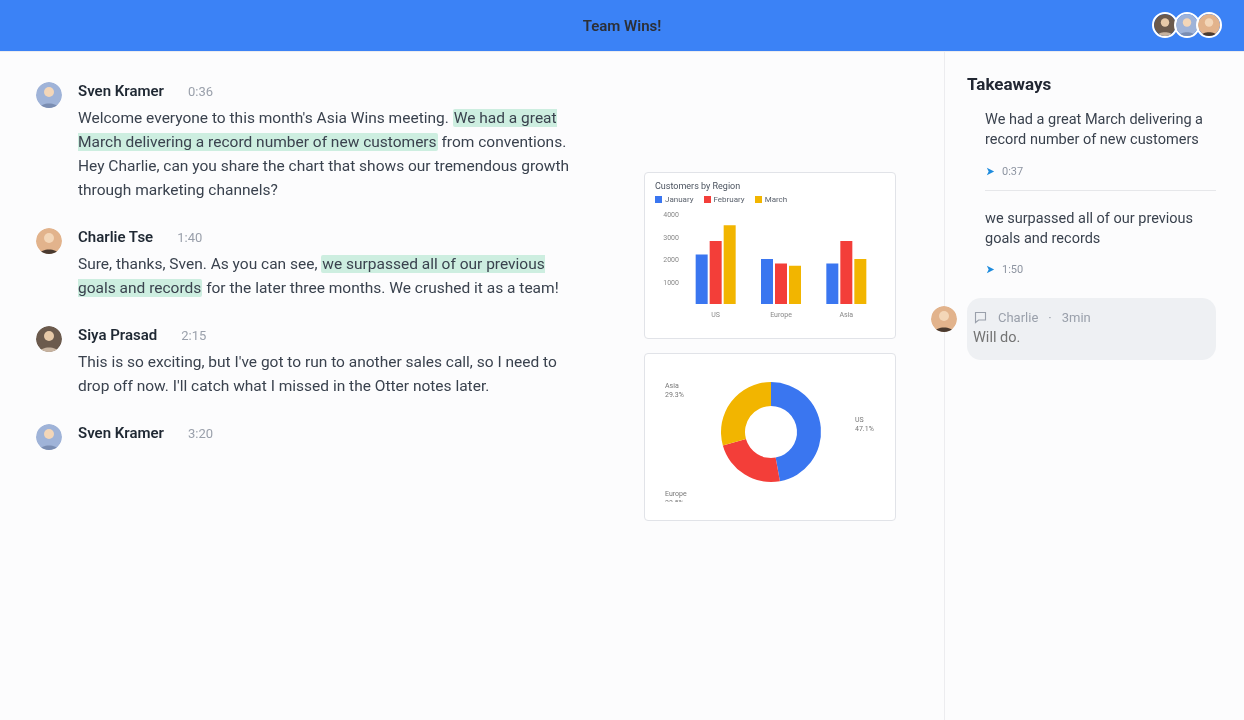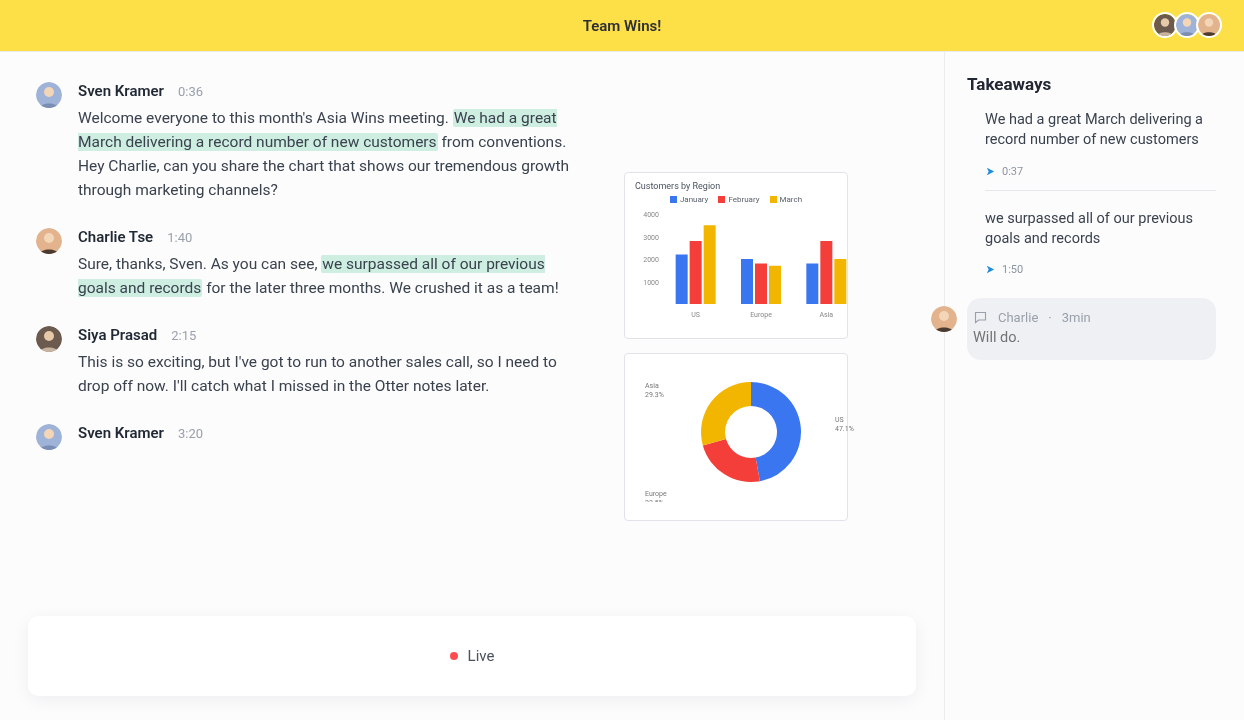--- a/index.html
+++ b/index.html
@@ -6,21 +6,21 @@
   body {
     font-family: -apple-system, BlinkMacSystemFont, "Segoe UI", Roboto, Helvetica, Arial, sans-serif;
     background: #fcfcfd;
     width: 1244px;
     height: 720px;
     overflow: hidden;
     color: #1f2833;
   }
   .header {
     height: 52px;
-    background: #fde047;
+    background: #3b82f6;
     border-bottom: 1px solid #ececef;
     display: flex;
     align-items: center;
     justify-content: center;
     position: relative;
   }
   .header-title {
     font-size: 15px;
     font-weight: 600;
     color: #2c2f36;
@@ -60,41 +60,41 @@
     width: 500px;
   }
   .msg { margin-bottom: 26px; position: relative; }
   .msg-avatar {
     position: absolute;
     left: -42px;
     top: 0;
     width: 26px; height: 26px; border-radius: 50%;
     overflow: hidden;
   }
-  .msg-head { display: flex; align-items: baseline; gap: 14px; margin-bottom: 6px; }
+  .msg-head { display: flex; align-items: baseline; gap: 24px; margin-bottom: 6px; }
   .msg-speaker { font-size: 15px; font-weight: 600; color: #1f2833; }
   .msg-time { font-size: 13px; color: #9aa0ab; }
   .msg-body { font-size: 15.5px; line-height: 1.55; color: #3a424e; }
   .hl { background: #cdeee0; border-radius: 2px; padding: 0 1px; }
 
   .charts-col {
     position: absolute;
-    left: 624px;
+    left: 644px;
     top: 120px;
-    width: 224px;
+    width: 252px;
   }
   .chart-card {
     border: 1px solid #e1e3e8;
     border-radius: 4px;
     background: #fff;
     padding: 8px 10px 14px 10px;
     margin-bottom: 14px;
   }
   .chart-title { font-size: 9px; color: #4a525e; margin-bottom: 4px; }
-  .chart-legend { display: flex; justify-content: center; gap: 10px; font-size: 8px; color: #5b626d; margin-bottom: 6px; }
+  .chart-legend { display: flex; gap: 10px; font-size: 8px; color: #5b626d; margin-bottom: 6px; }
   .chart-legend span { display: inline-flex; align-items: center; gap: 3px; }
   .swatch { width: 7px; height: 7px; display: inline-block; }
 
   .live-bar {
     position: absolute;
     left: 28px;
     right: 28px;
     bottom: 24px;
     height: 80px;
     background: #fff;
@@ -277,24 +277,20 @@
             <text x="200" y="60" font-size="7" fill="#777" text-anchor="start">US</text>
             <text x="200" y="69" font-size="7" fill="#777" text-anchor="start">47.1%</text>
             <text x="10" y="134" font-size="7" fill="#777" text-anchor="start">Europe</text>
             <text x="10" y="143" font-size="7" fill="#777" text-anchor="start">23.5%</text>
             <text x="10" y="26" font-size="7" fill="#777" text-anchor="start">Asia</text>
             <text x="10" y="35" font-size="7" fill="#777" text-anchor="start">29.3%</text>
           </svg>
       </div>
     </div>
 
-    <div class="live-bar">
-      <span class="live-dot"></span>
-      <span class="live-label">Live</span>
-    </div>
   </div>
 
   <div class="sidebar">
     <div class="takeaways-title">Takeaways</div>
     <div id="takeaways-list">
         <div class="takeaway">
     <div class="takeaway-text">We had a great March delivering a record number of new customers</div>
     <div class="takeaway-meta">
       <svg viewBox="0 0 24 24" width="11" height="11">
               <path d="M4 4l16 8-16 8 4-8-4-8z" fill="#1d8bdd"></path>

